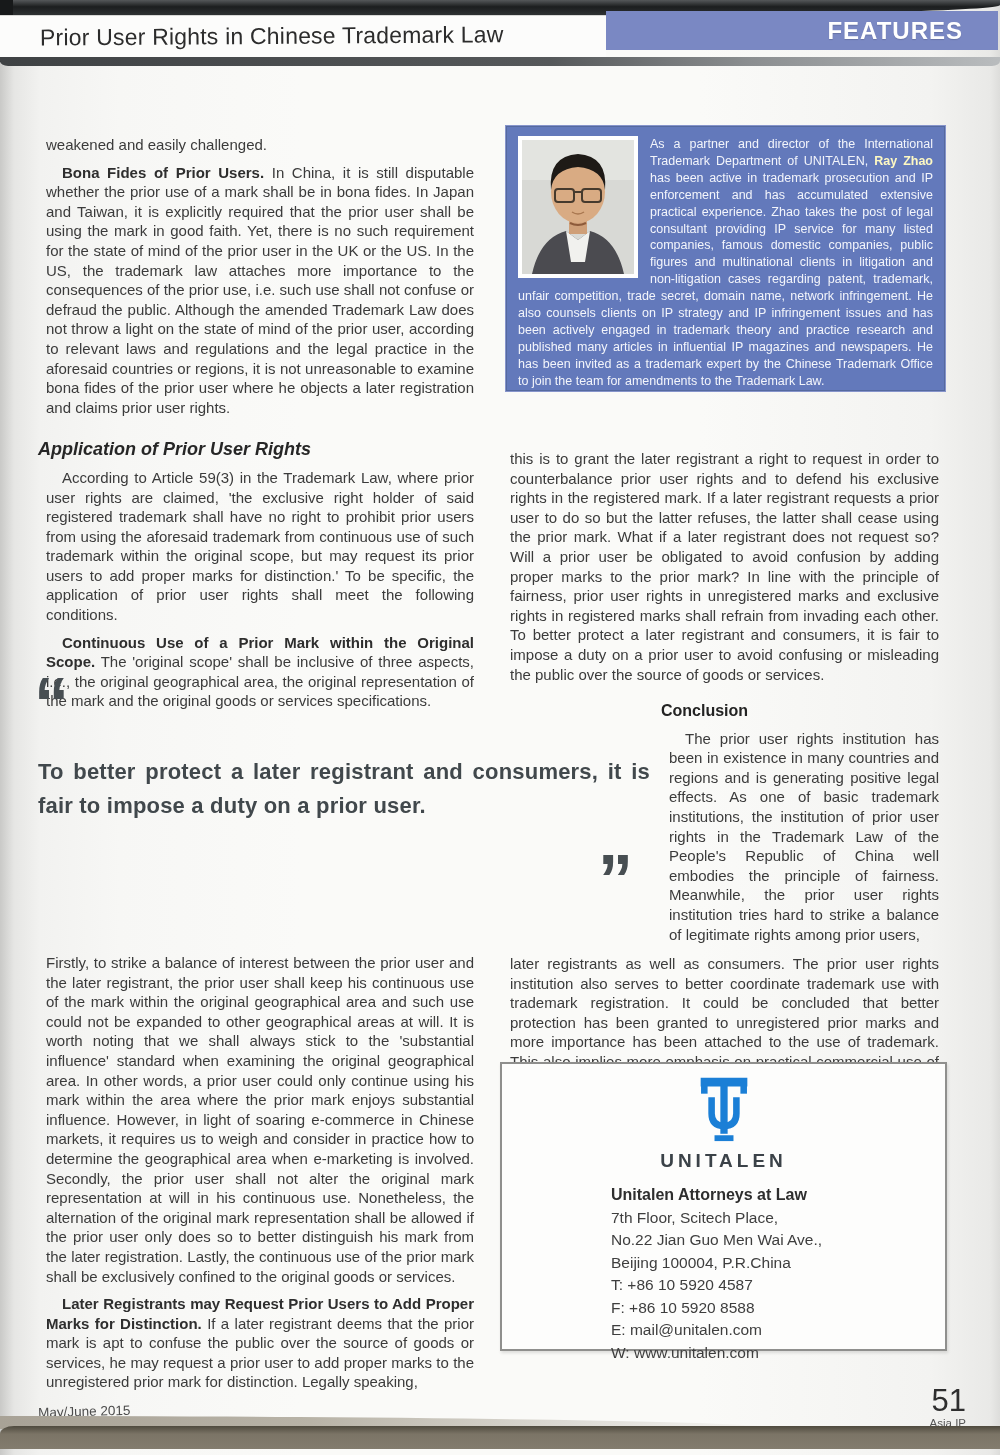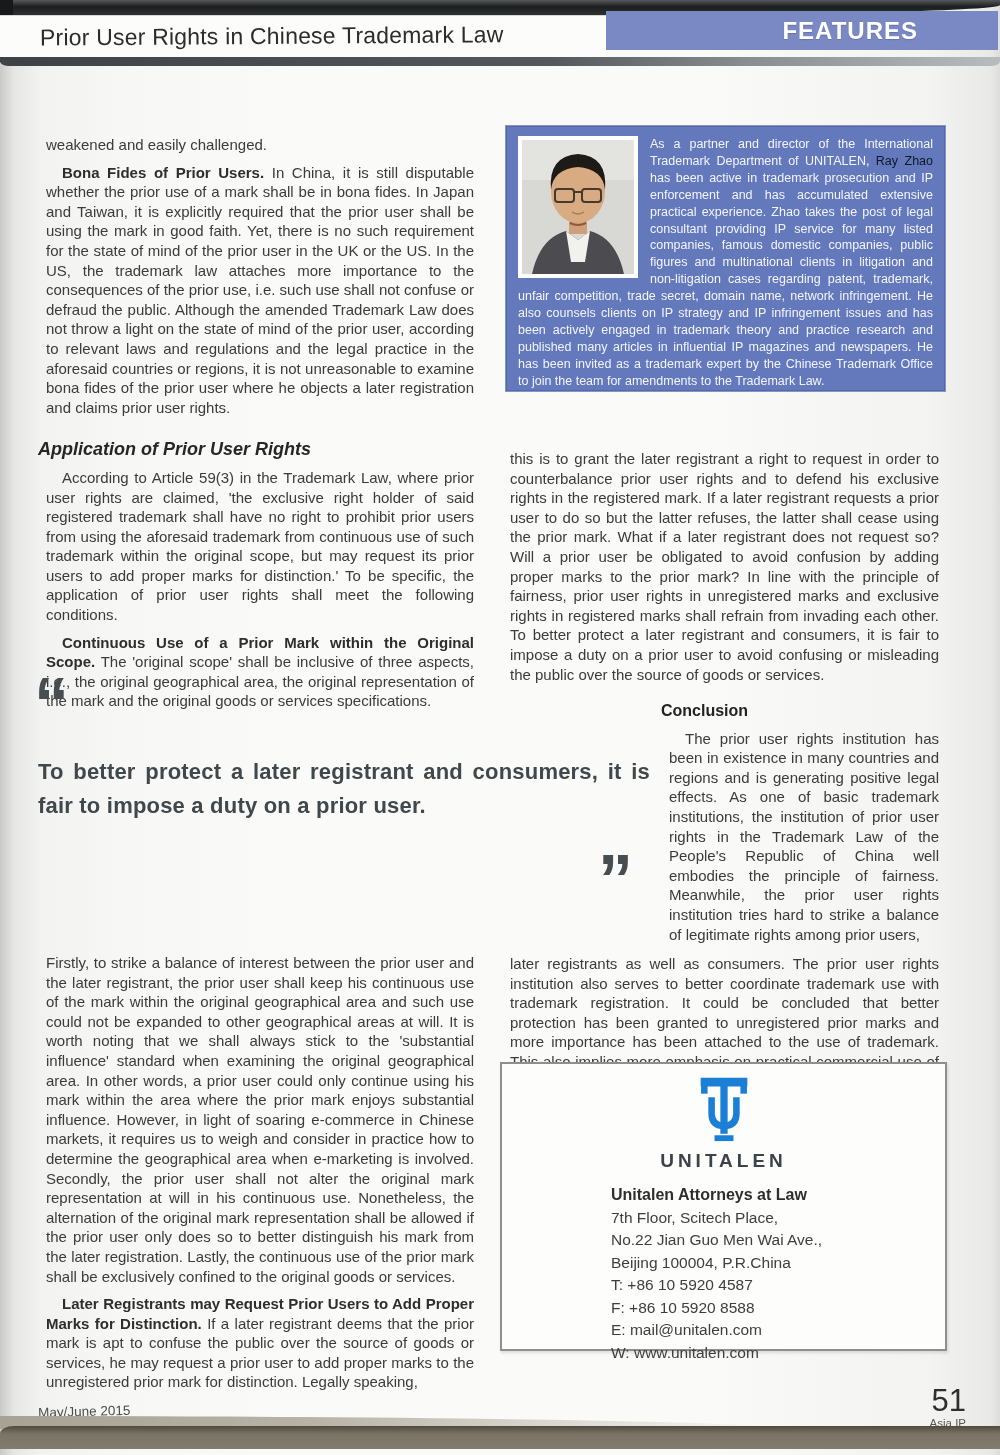--- a/index.html
+++ b/index.html
@@ -17,39 +17,39 @@
     border-radius:0 0 40% 6px / 0 0 10px 4px;}
   .left-edge{position:absolute;left:0;top:0;width:13px;height:62px;background:#17191a;}
   .title-strip{position:absolute;left:0;top:15px;width:606px;height:43px;background:#fcfcfb;
     display:flex;align-items:center;box-shadow:0 1px 0 #d8d8d6 inset;}
   .page-title{font-size:23px;color:#2c2c2c;padding-left:40px;letter-spacing:.2px;transform:rotate(-.4deg);}
   .header-rule{position:absolute;left:0;top:57px;width:1000px;height:9px;
     background:linear-gradient(90deg,#3f4244 0%,#55585a 55%,#8b8e90 75%,#b9bcbe 100%);
     border-radius:0 0 8px 8px / 0 0 5px 5px;}
   .features-banner{position:absolute;left:606px;top:11px;width:392px;height:39px;background:#7a88c3;
     display:flex;align-items:center;justify-content:flex-end;}
-  .features-label{color:#ffffff;font-weight:bold;font-size:24px;letter-spacing:1px;padding-right:80px;
+  .features-label{color:#ffffff;font-weight:bold;font-size:24px;letter-spacing:1px;padding-right:35px;
     text-shadow:0 1px 1px rgba(0,0,0,.15);}
   
   .col{position:absolute;text-align:justify;font-size:15px;line-height:19.6px;color:#3b3b3b;}
   .col p{margin:8px;}
   .col p.indent{text-indent:16px;}
   .lead{font-weight:bold;color:#2e2e2e;}
   .sec-heading{font-weight:bold;font-style:italic;font-size:18px;color:#262626;margin:23px 0 5px 0;}
   .left-top{left:38px;top:127px;width:444px;}
   .right-top{left:502px;top:441px;width:445px;}
   .left-bottom{left:38px;top:945px;width:444px;}
   
   .bio-box{position:absolute;left:505px;top:125px;width:441px;height:267px;background:#6379bb;
     border:1px solid #8694cb;box-shadow:0 0 0 1px #55699f inset;box-sizing:border-box;
     padding:10px 12px;overflow:hidden;}
   .bio-photo{float:left;width:112px;height:134px;background:#ffffff;padding:4px;margin:0 12px 6px 0;}
   .bio-photo svg{display:block;width:112px;height:134px;}
   .bio-text{font-size:12.5px;line-height:16.9px;color:#f3f5fb;text-align:justify;}
-  .bio-text .bold-name{font-weight:normal;color:#0f172a;margin-top:36px;}
+  .bio-text .bold-name{font-weight:bold;color:#fef9c3;margin-top:36px;}
   
   .quote-open{position:absolute;left:34px;top:668px;font-size:70px;line-height:1;font-weight:bold;color:#474e52;}
   .quote-text{position:absolute;left:38px;top:755px;width:612px;font-size:22px;line-height:33.5px;
     font-weight:bold;color:#41484c;text-align:justify;letter-spacing:.2px;}
   .quote-close{position:absolute;left:598px;top:845px;font-size:70px;line-height:1;font-weight:bold;color:#474e52;}
   
   .conclusion-narrow{left:661px;top:701px;width:286px;}
   .conclusion-heading{font-weight:bold;font-style:normal;font-size:16px;color:#232323;margin:0 0 3px 0;text-align:left;}
   .conclusion-wide{left:502px;top:946px;width:445px;}
   .aip-badge{display:inline-block;background:#57616a;color:#ffffff;font-weight:bold;font-size:11.5px;

